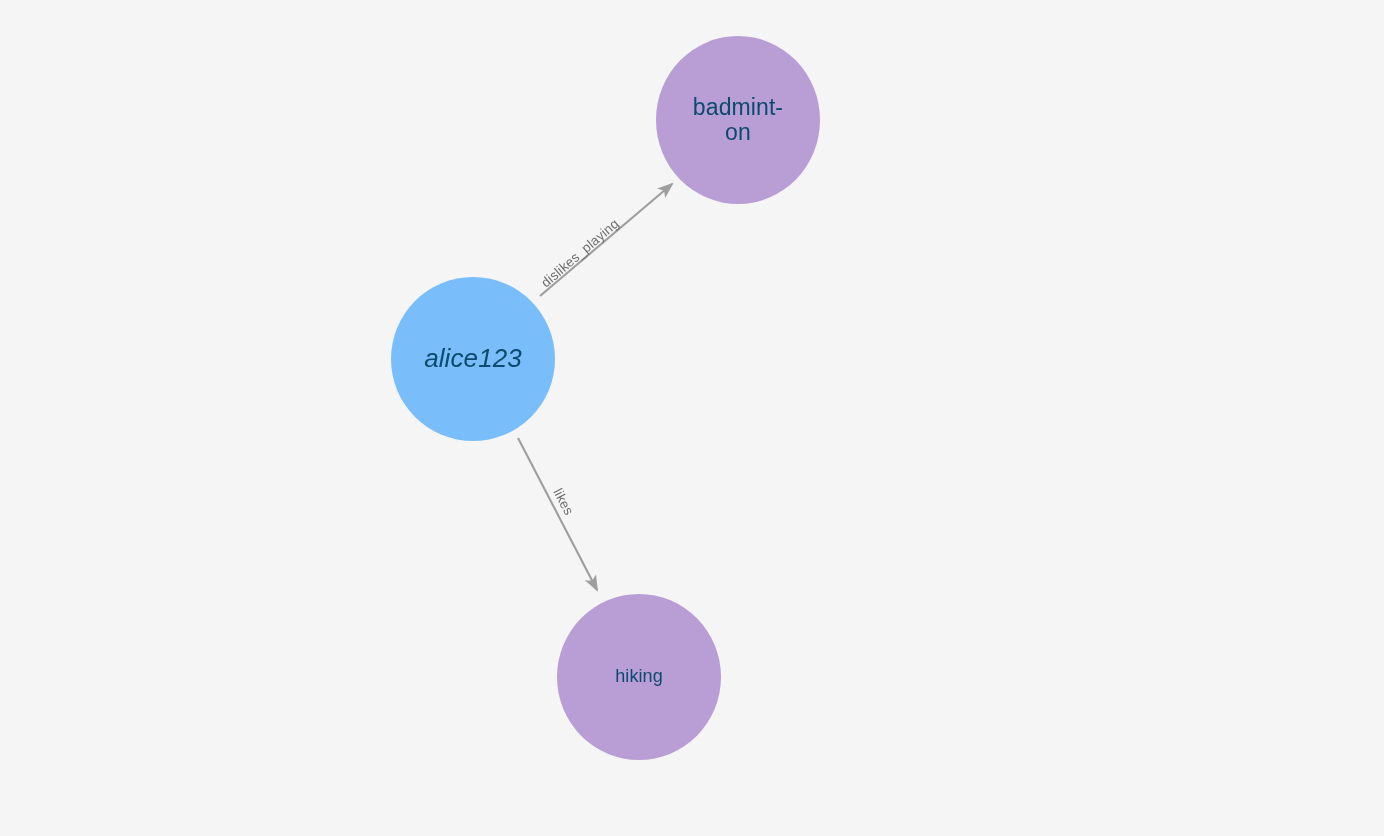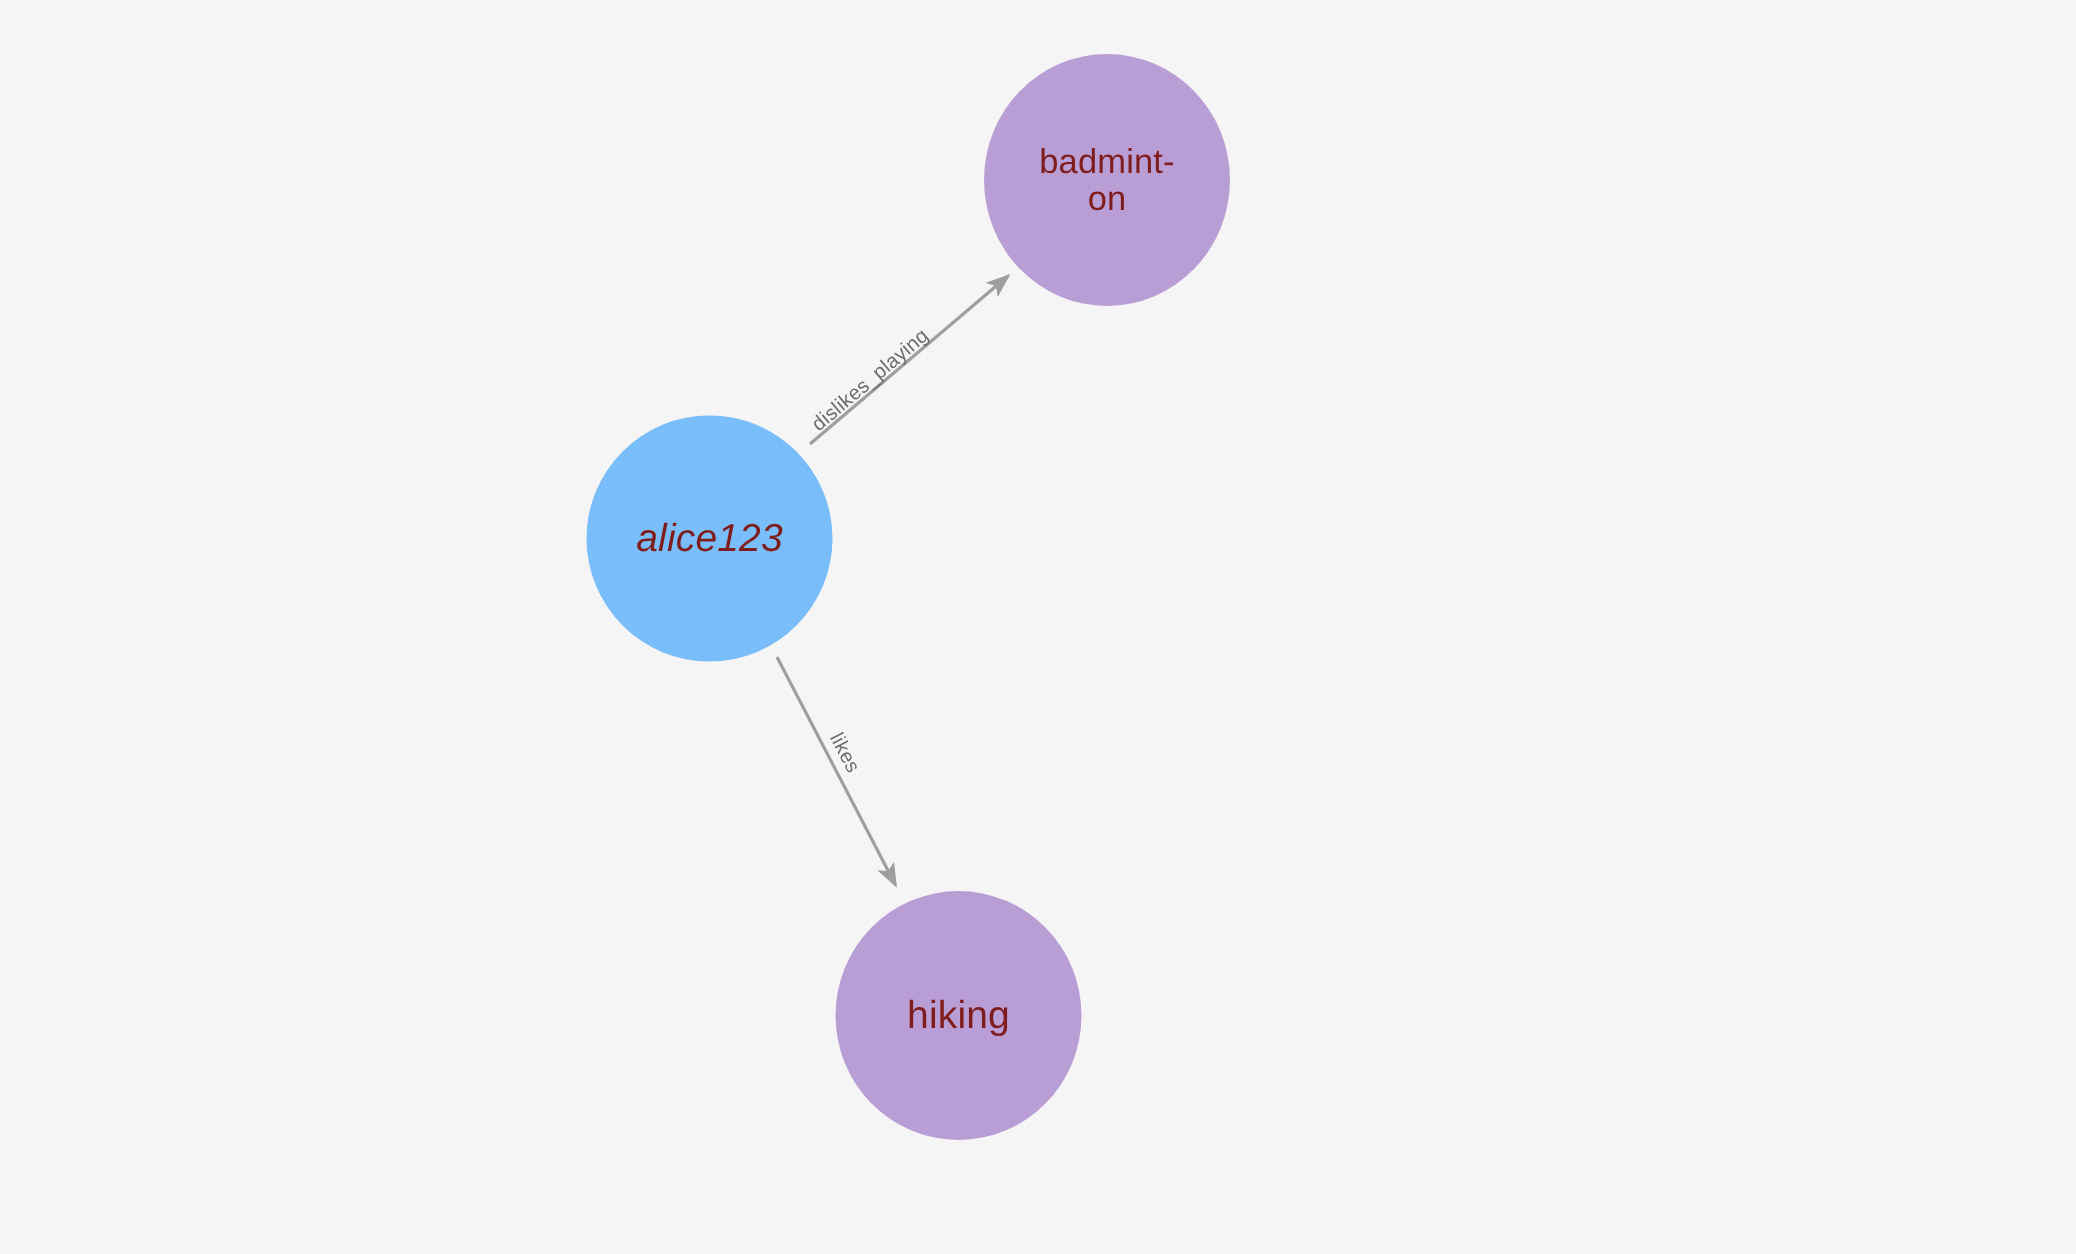--- a/index.html
+++ b/index.html
@@ -29,21 +29,21 @@
   .graph-node {
     position: absolute;
     display: flex;
     align-items: center;
     justify-content: center;
     border-radius: 50%;
     box-sizing: border-box;
     text-align: center;
   }
   .node-label {
-    color: #7f1d1d;
+    color: #0c4a6e;
     line-height: 1.07;
     white-space: pre-line;
     letter-spacing: 0.1px;
     pointer-events: none;
   }
   .edge-label {
     position: absolute;
     color: #6e6e6e;
     font-size: 13.5px;
     white-space: nowrap;
@@ -74,16 +74,16 @@
   <div class="graph-node" id="node-0" style="left: 656px; top: 36px; width: 164px; height: 168px; background: rgb(185, 158, 214);">
     <span class="node-label" style="font-size: 23px;">badmint-
 on</span>
   </div>
 
   <div class="graph-node" id="node-1" style="left: 391px; top: 277px; width: 164px; height: 164px; background: rgb(121, 190, 250);">
     <span class="node-label" style="font-size: 26px; font-style: italic;">alice123</span>
   </div>
 
   <div class="graph-node" id="node-2" style="left: 557px; top: 594px; width: 164px; height: 166px; background: rgb(185, 158, 214);">
-    <span class="node-label" style="font-size: 26px;">hiking</span>
+    <span class="node-label" style="font-size: 18px;">hiking</span>
   </div>
 
 </div>
 
 </body></html>

